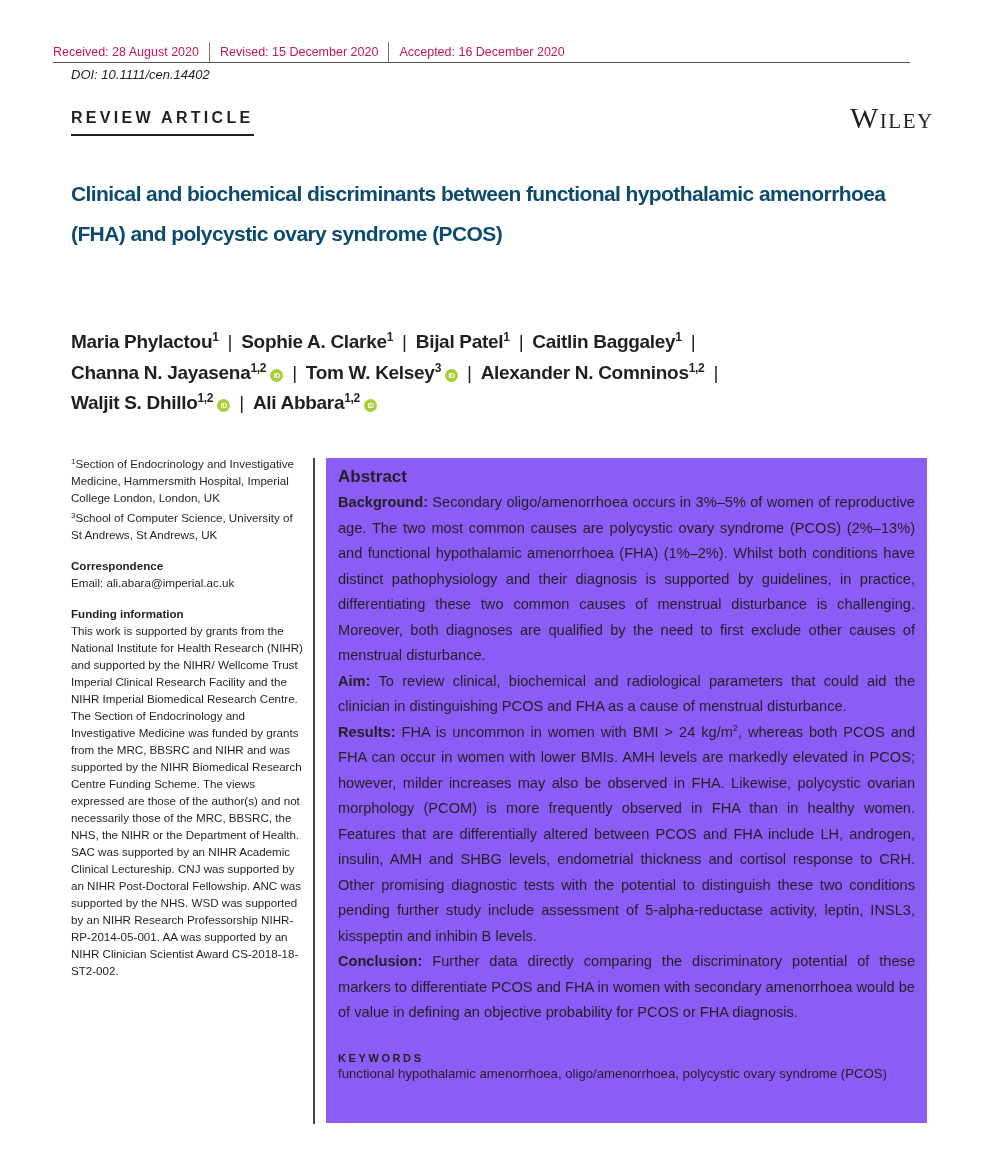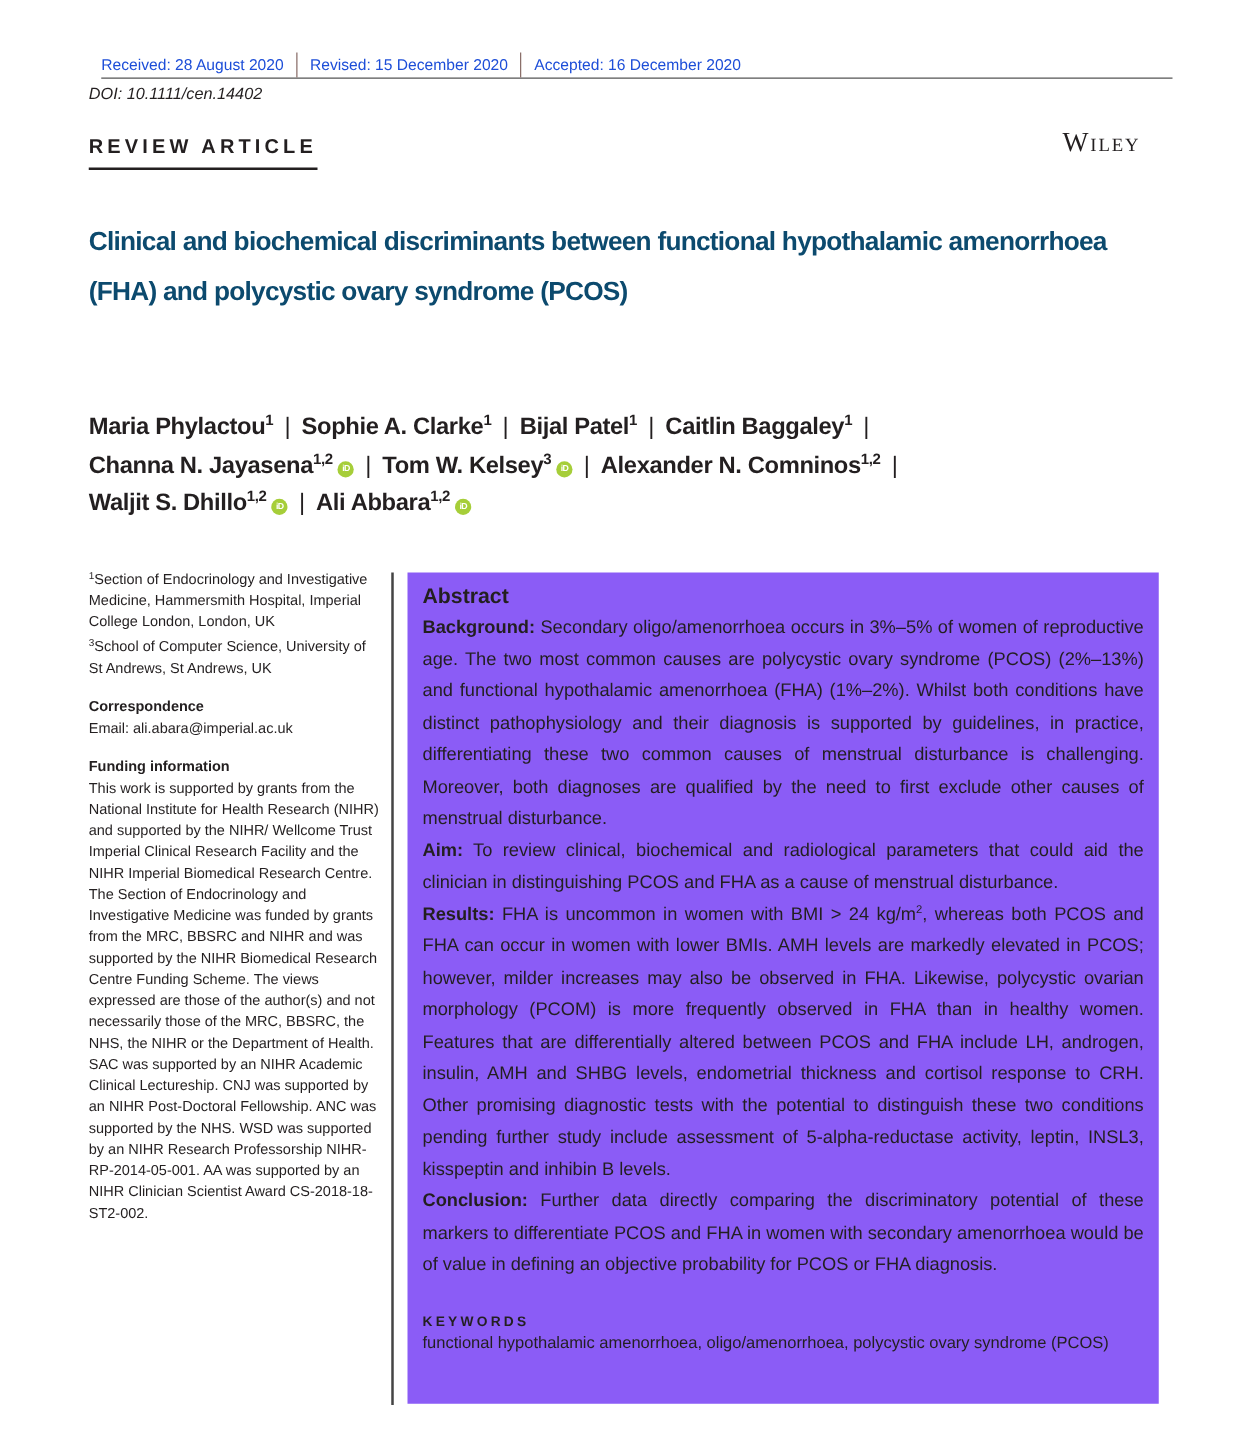--- a/index.html
+++ b/index.html
@@ -1,29 +1,29 @@
 <!DOCTYPE html>
 <html><head>
 <meta charset="utf-8">
 <style>
   html, body { margin: 0; padding: 0; background: #ffffff; }
   body { width: 1000px; height: 1150px; position: relative; overflow: hidden;
          font-family: "Liberation Sans", "DejaVu Sans", sans-serif; color: #231f20; }
 
-  .header-bar { position: absolute; left: 81px; top: 41px; width: 857px; height: 21px;
-                border-bottom: 1.5px solid #555; display: flex; align-items: center; font-size: 12.5px; color: #1d4ed8; text-align: center; }
+  .header-bar { position: absolute; left: 53px; top: 41px; width: 857px; height: 21px;
+                border-bottom: 1.5px solid #555; display: flex; align-items: center; font-size: 12.5px; color: #be185d; text-align: center; }
   .header-bar .cell { padding: 0 10px; border-right: 1.5px solid #8a6f6a; line-height: 20px; height: 20px; }
   .header-bar .cell:first-child { padding-left: 0; }
   .header-bar .cell:last-child { border-right: none; }
   .doi { position: absolute; left: 71px; top: 67px; font-size: 13px; font-style: italic; }
 
   .article-type { position: absolute; left: 71px; top: 109px; font-size: 16px; font-weight: bold;
                   letter-spacing: 3.3px; padding-bottom: 7px; border-bottom: 2.5px solid #231f20; }
   .publisher { position: absolute; left: 850px; top: 101px; font-family: "Liberation Serif", "DejaVu Serif", serif;
-               font-size: 22px; letter-spacing: 1.5px; font-variant: small-caps; color: #231f20; }
+               font-size: 30px; letter-spacing: 1.5px; font-variant: small-caps; color: #231f20; }
 
   .title { position: absolute; left: 71px; top: 174px; width: 820px; font-size: 21px; font-weight: bold;
            line-height: 40px; letter-spacing: -0.6px; color: #0c4a6e; margin: 0; }
 
   .authors { position: absolute; left: 71px; top: 327px; width: 860px; font-size: 19px; font-weight: bold;
              line-height: 30.5px; letter-spacing: -0.3px; }
   .author { white-space: nowrap; }
   .author sup { font-size: 12px; vertical-align: 7px; line-height: 0; }
   .sep { font-weight: normal; margin: 0 9px; color: #231f20; }
   .orcid { display: inline-block; width: 13px; height: 13px; border-radius: 50%; background: #a6ce39;

